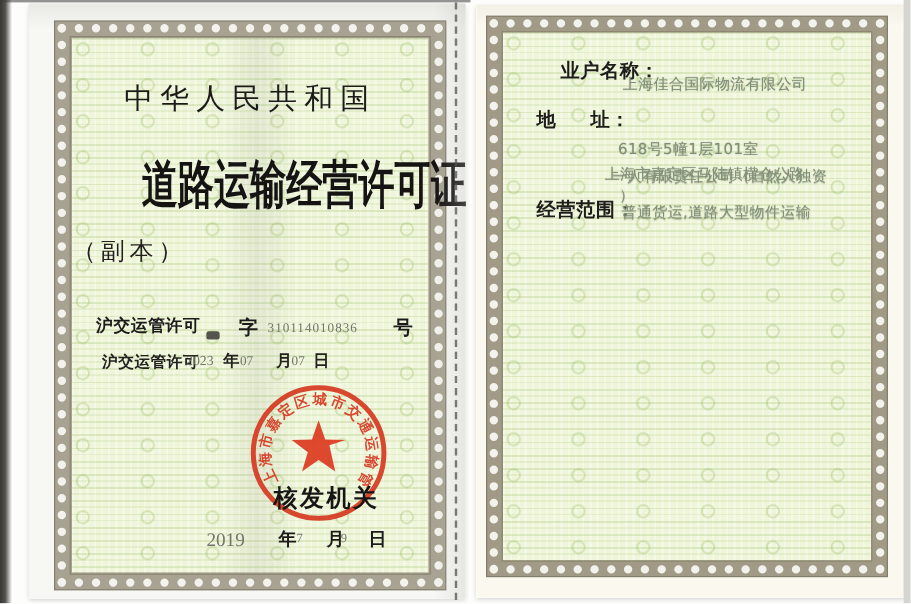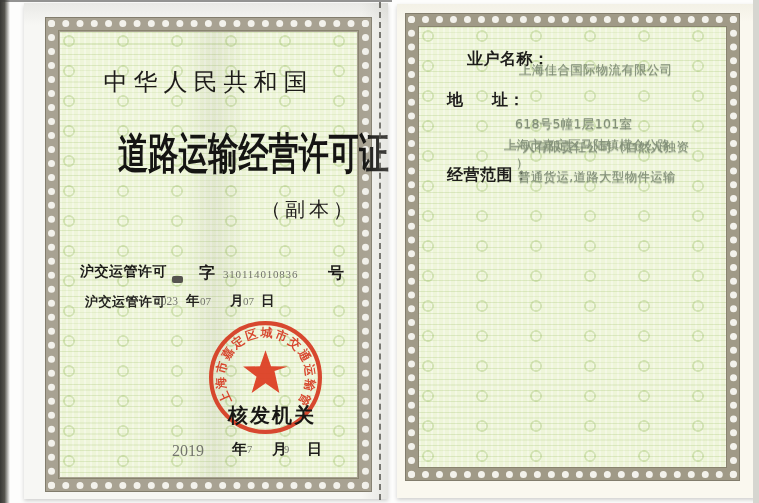--- a/index.html
+++ b/index.html
@@ -43,21 +43,21 @@
   .fold-shade { position:absolute; inset:0;
     background:linear-gradient(90deg, rgba(110,110,100,0) 42%, rgba(110,110,100,.10) 52%, rgba(110,110,100,0) 63%); }
 
   
   .country { position:absolute; top:34px; left:0; width:100%; text-align:center;
     font-family:"DejaVu Serif","Liberation Serif",serif; font-size:24px; letter-spacing:6px;
     color:#1d1b19; white-space:nowrap; }
   .doc-title { position:absolute; top:93px; left:0; width:100%; text-align:center; white-space:nowrap; }
   .doc-title span { display:inline-block; font-size:43px; font-weight:bold; color:#151413;
     transform:scaleX(.70); transform-origin:center; letter-spacing:0; }
-  .copy-label { position:absolute; top:164px; left:0; width:100%; text-align:right;
+  .copy-label { position:absolute; top:164px; left:0; width:100%; text-align:left;
     font-size:20px; letter-spacing:4px; color:#23211f; font-family:"DejaVu Serif","Liberation Serif",serif; }
 
   .lic-row, .val-row, .date-row { position:absolute; left:0; width:100%; height:26px; }
   .lic-row { top:231px; }  .val-row { top:259px; }  .date-row { top:408px; }
   .lic-row span, .val-row span, .date-row span { position:absolute; white-space:nowrap; }
 
   .b16 { font-size:16px; font-weight:bold; color:#1c1b19; letter-spacing:.5px; }
   .b15 { font-size:14px; font-weight:bold; color:#1c1b19; letter-spacing:.5px; }
   .b13 { font-size:13px; font-weight:600; color:#23221f; letter-spacing:.5px; }
   .num { font-family:Liberation Serif, serif; color:#73756c; }

